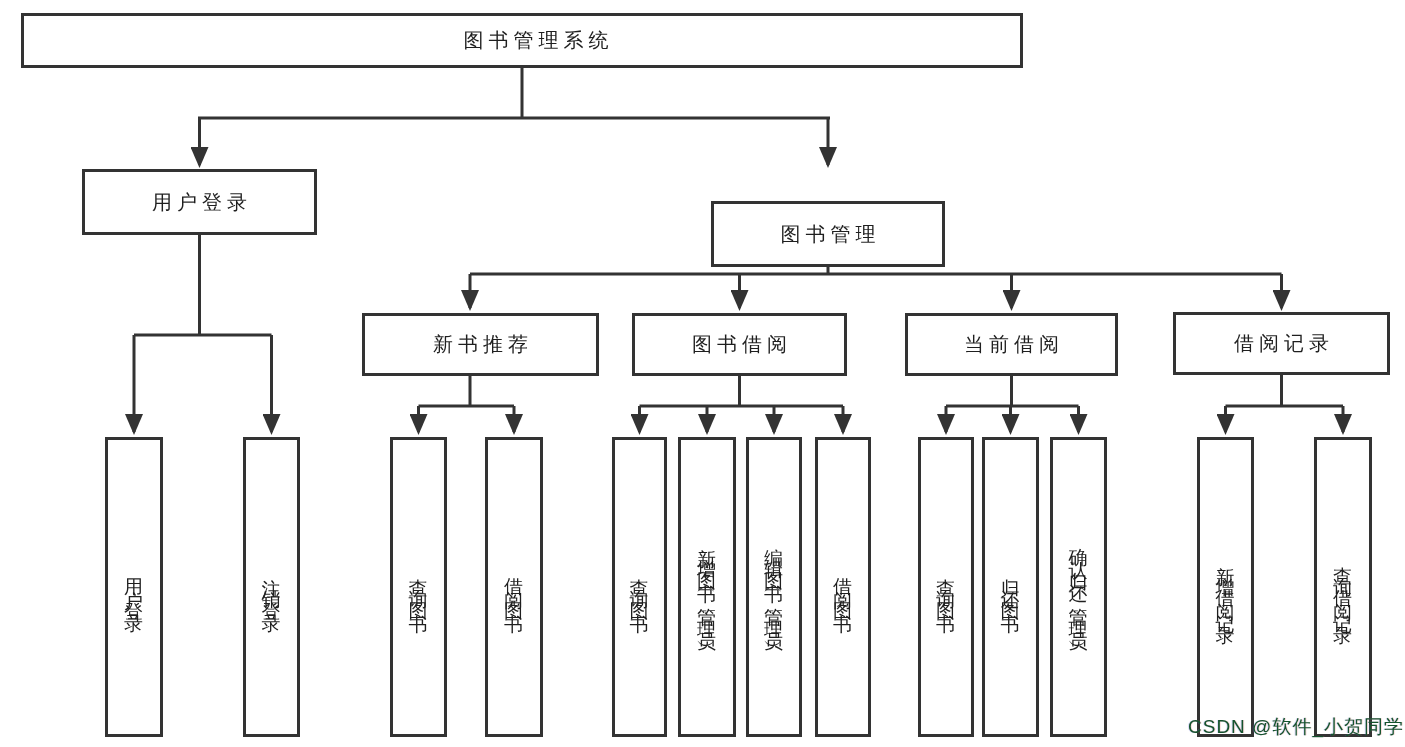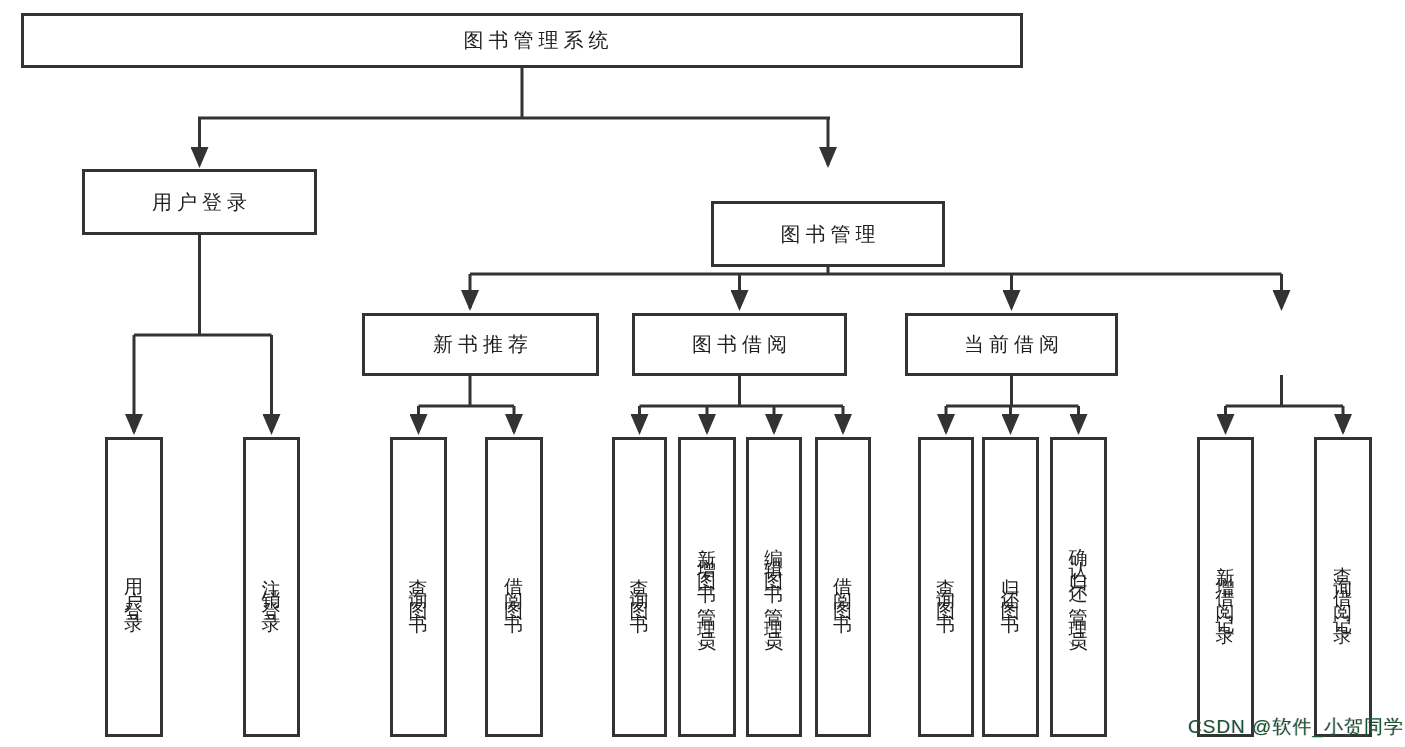--- a/index.html
+++ b/index.html
@@ -138,20 +138,23 @@
   </div>
 
   <div class="box" id="n-bborr">
     <span class="hlabel">图书借阅</span>
   </div>
 
   <div class="box" id="n-cborr">
     <span class="hlabel">当前借阅</span>
   </div>
 
+  <div class="box" id="n-brec">
+    <span class="hlabel">借阅记录</span>
+  </div>
 
   <div class="box" id="l-ulogin">
     <span class="vlabel">用户登录</span>
   </div>
 
   <div class="box" id="l-logout">
     <span class="vlabel">注销登录</span>
   </div>
 
   <div class="box" id="l-q1">

